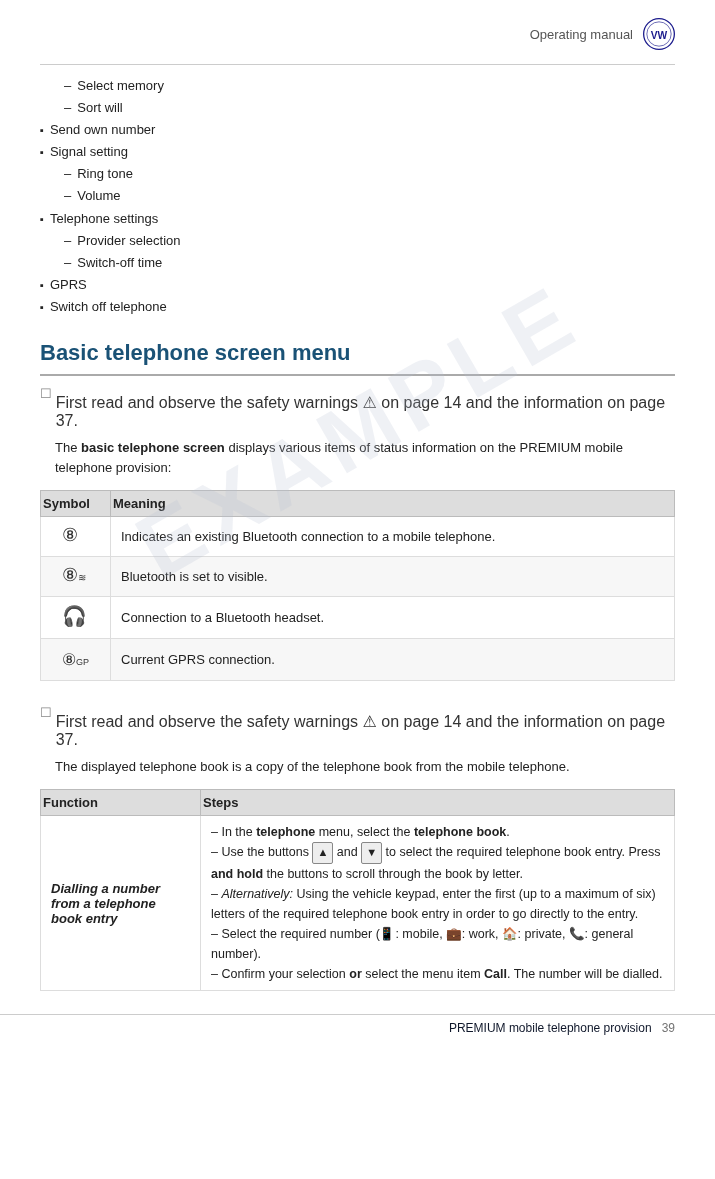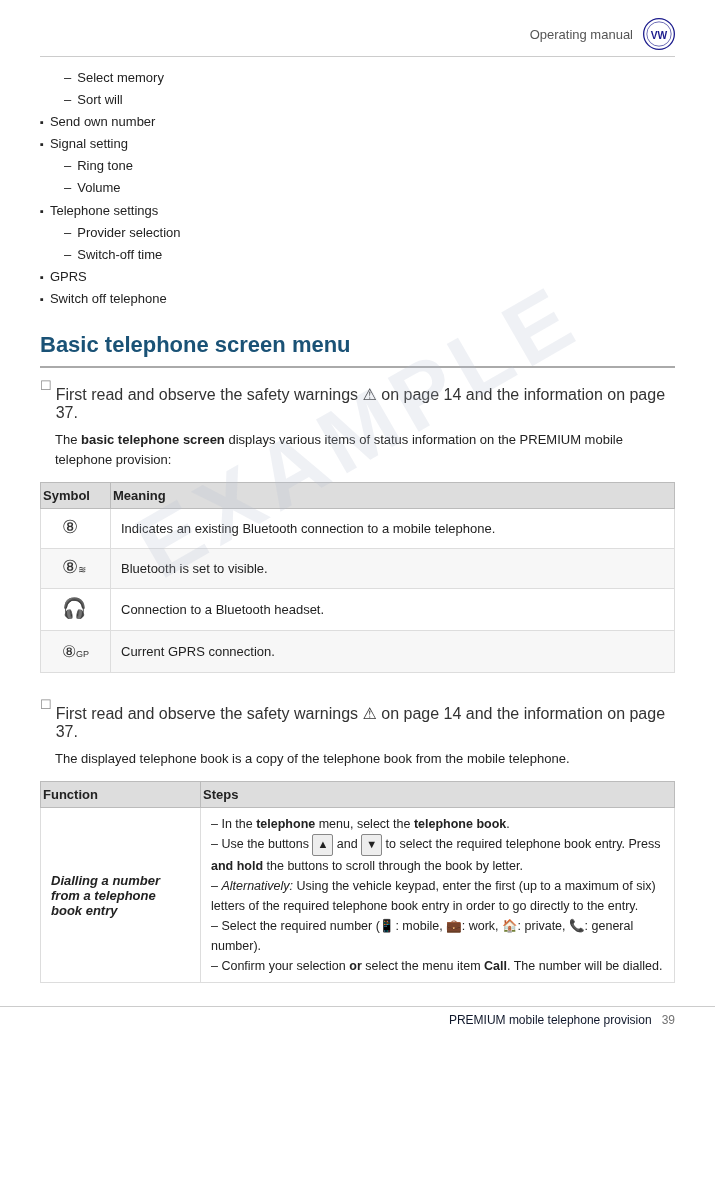--- a/index.html
+++ b/index.html
@@ -16,21 +16,21 @@
       padding: 18px 40px 40px 40px;
       position: relative;
     }
     
     .page-header {
       display: flex;
       justify-content: flex-end;
       align-items: center;
       margin-bottom: 10px;
       border-bottom: 1px solid #ccc;
-      padding-bottom: 6px;
+      padding-bottom: 14px;
     }
     .header-title {
       font-size: 13px;
       color: #555;
       margin-right: 10px;
     }
     .vw-logo {
       width: 32px;
       height: 32px;
     }

